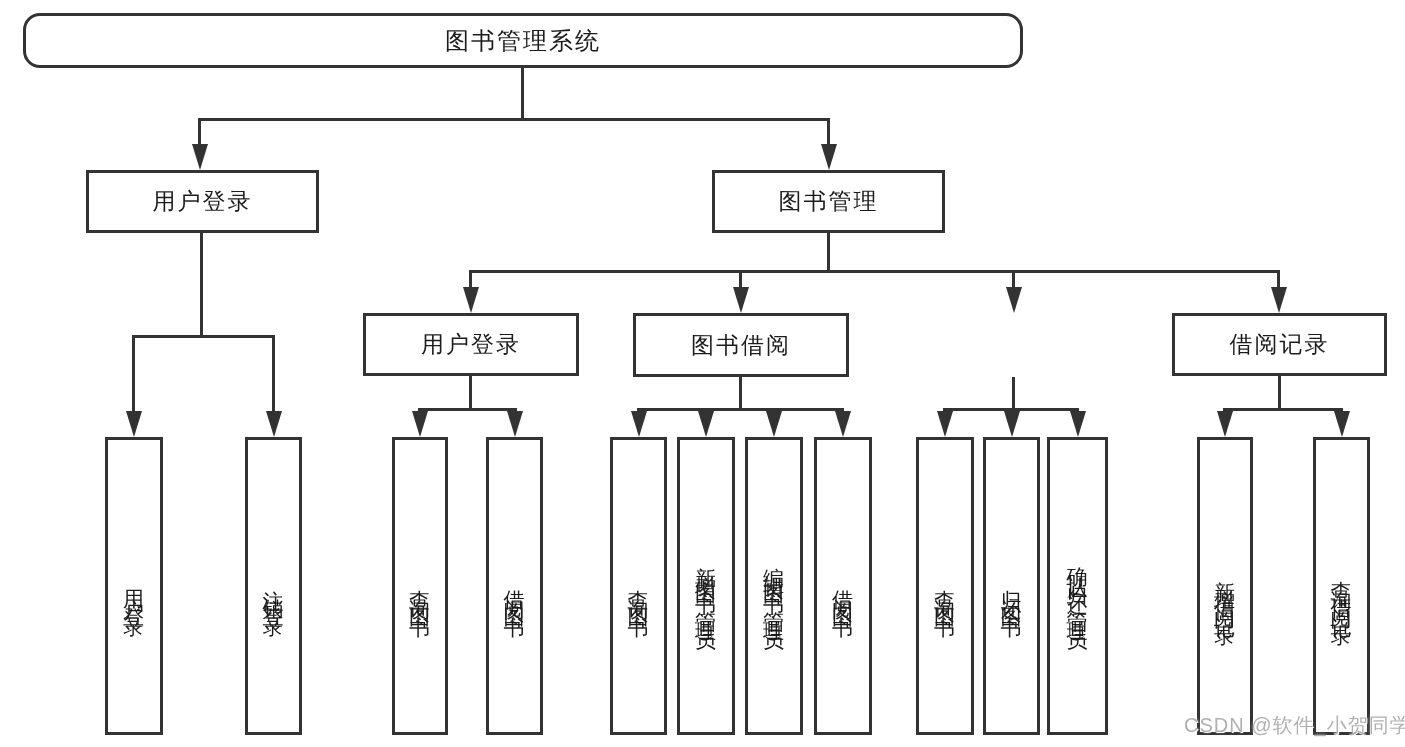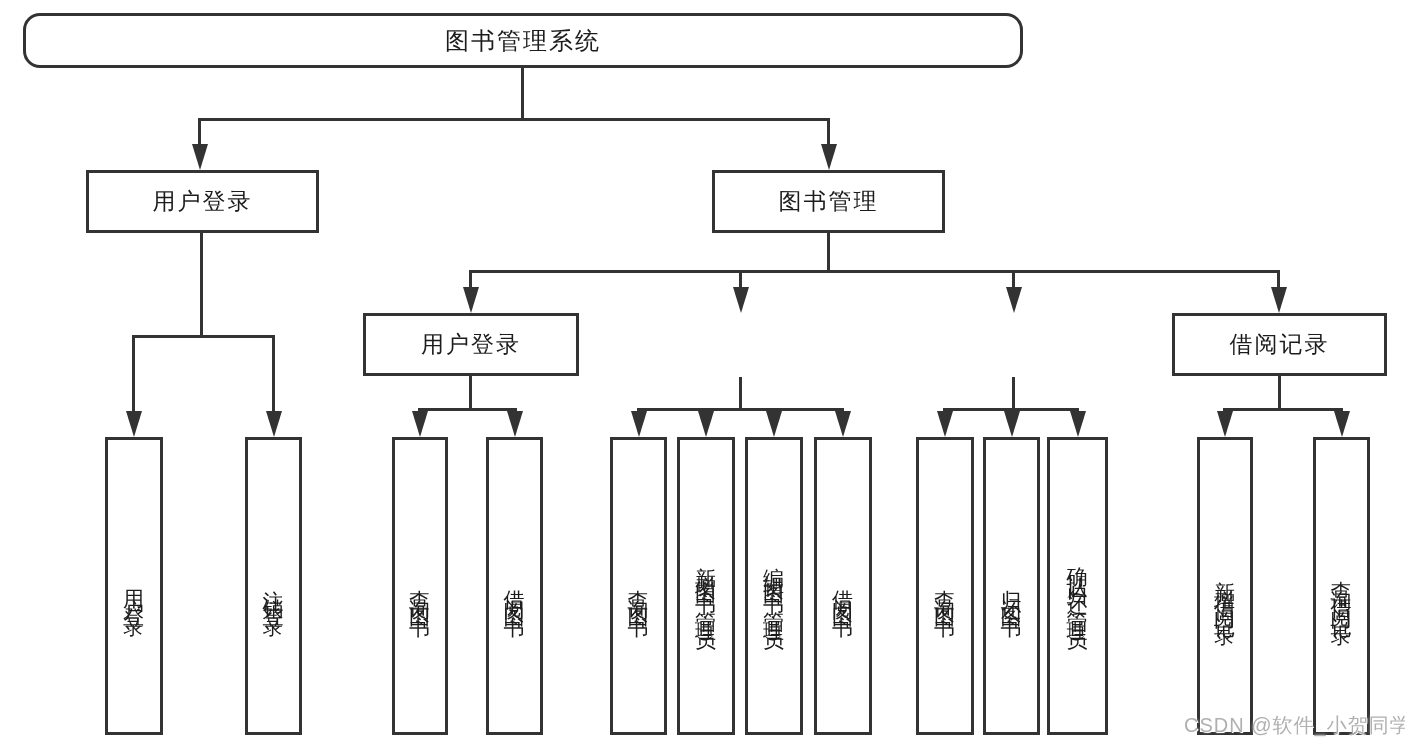--- a/index.html
+++ b/index.html
@@ -72,20 +72,23 @@
   </div>
 
   <div class="node h-label" style="left:712px; top:170px; width:233px; height:63px;">
     <span>图书管理</span>
   </div>
 
   <div class="node h-label" style="left:363px; top:313px; width:216px; height:63px;">
     <span>用户登录</span>
   </div>
 
+  <div class="node h-label" style="left:633px; top:313px; width:216px; height:64px;">
+    <span>图书借阅</span>
+  </div>
 
 
   <div class="node h-label" style="left:1172px; top:313px; width:215px; height:63px;">
     <span>借阅记录</span>
   </div>
 
   <div class="node leaf" style="left:105px; top:437px; width:58px; height:298px;">用户登录</div>
   <div class="node leaf" style="left:245px; top:437px; width:57px; height:298px;">注销登录</div>
 
   <div class="node leaf" style="left:392px; top:437px; width:56px; height:298px;">查询图书</div>

